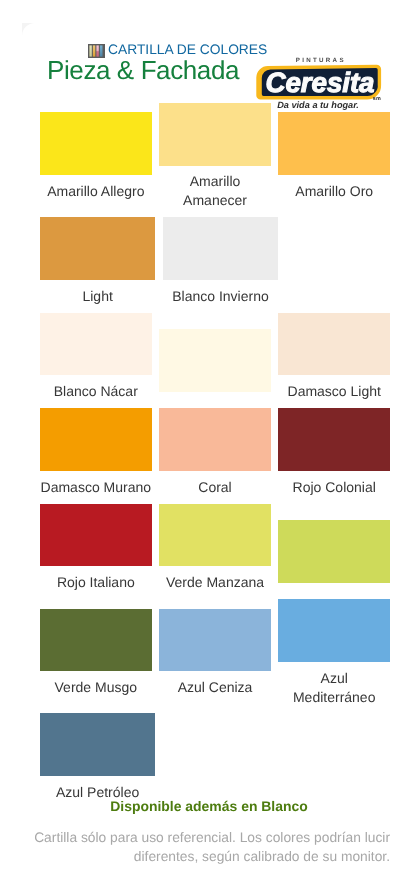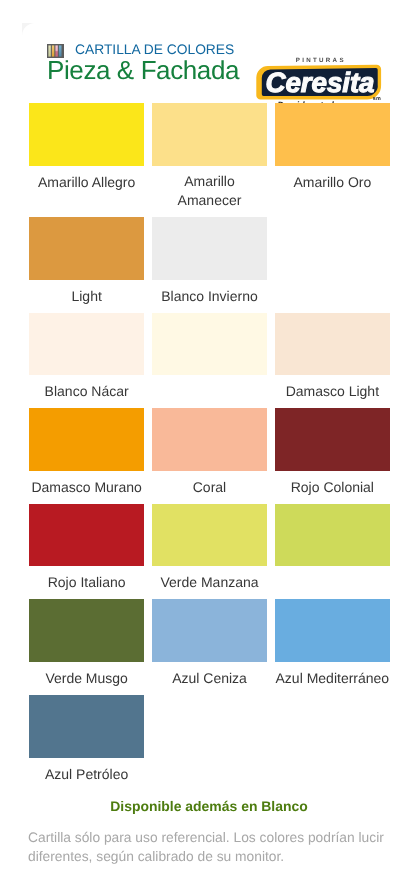--- a/index.html
+++ b/index.html
@@ -14,44 +14,44 @@
   }
   .card{position:relative;width:406px;height:888px;box-sizing:border-box;}
   .panel-corner{position:absolute;left:22px;top:23px;width:13px;height:13px;
      background:#f4f4f4;pointer-events:none;overflow:hidden;}
   .panel-corner::after{content:"";position:absolute;left:0;top:0;width:13px;height:13px;
      border-top-left-radius:13px;background:#ffffff;}
 
   
   .header{position:absolute;left:0;top:0;width:406px;height:103px;}
   .hdr-left{position:absolute;left:47px;top:42px;}
-  .kicker{display:flex;align-items:center;gap:11px;height:15px;}
+  .kicker{display:flex;align-items:center;gap:3px;height:15px;margin-left:41px;}
   .book-icon{width:17px;height:14px;display:block;position:relative;top:1px;}
   .kicker-text{font-size:13.8px;color:#1268a0;letter-spacing:0px;line-height:14px;white-space:nowrap;}
   .title{font-size:26px;font-weight:normal;color:#15803d;line-height:24px;margin-top:1px;white-space:nowrap;letter-spacing:-0.4px;margin-left:0px;}
 
   .logo{position:absolute;left:255px;top:55px;width:140px;height:60px;}
   .lg-pint{font-family:"Liberation Sans",sans-serif;font-size:6.2px;font-weight:bold;fill:#4d4d4d;letter-spacing:2.3px;text-anchor:middle;}
   .lg-brand{font-family:"Liberation Sans",sans-serif;font-size:27.8px;font-weight:bold;font-style:italic;fill:#fbfbfb;text-anchor:middle;stroke:#fbfbfb;stroke-width:1.1;paint-order:stroke;letter-spacing:-0.1px;}
   .lg-sm{font-family:"Liberation Sans",sans-serif;font-size:5.4px;font-weight:bold;fill:#2b2b2b;text-anchor:middle;letter-spacing:0.4px;}
   .lg-tag{font-family:"Liberation Sans",sans-serif;font-size:9.2px;font-weight:bold;font-style:italic;fill:#2e2e2e;text-anchor:middle;letter-spacing:0px;}
 
   
   .grid{position:absolute;left:29px;top:103px;width:361px;}
-  .row{display:flex;gap:7.6px;align-items:flex-start;}
+  .row{display:flex;gap:7.6px;align-items:center;margin-left:11px;}
   .cell{width:115.27px;display:flex;flex-direction:column;}
   .swatch{height:62.7px;width:100%;flex:0 0 auto;}
   .cap-wrap{flex:1 1 auto;display:flex;align-items:center;justify-content:center;
             padding-top:6.6px;padding-bottom:6.6px;box-sizing:content-box;min-height:19.75px;}
   .cap{font-size:14px;color:#373737;text-align:center;line-height:19px;}
 
   
   .foot-note{position:absolute;left:28px;top:798px;width:362px;text-align:center;
              font-size:13.95px;font-weight:bold;color:#4d7c0f;letter-spacing:0px;}
-  .disclaimer{position:absolute;left:28px;top:828px;width:362px;text-align:left;
+  .disclaimer{position:absolute;left:28px;top:828px;width:362px;text-align:right;
              font-size:13.8px;color:#a8a8a8;line-height:19.3px;}
 </style>
 </head>
 <body>
 
 <div class="card">
 
   <div class="panel-corner"></div>
 
   <div class="header">

